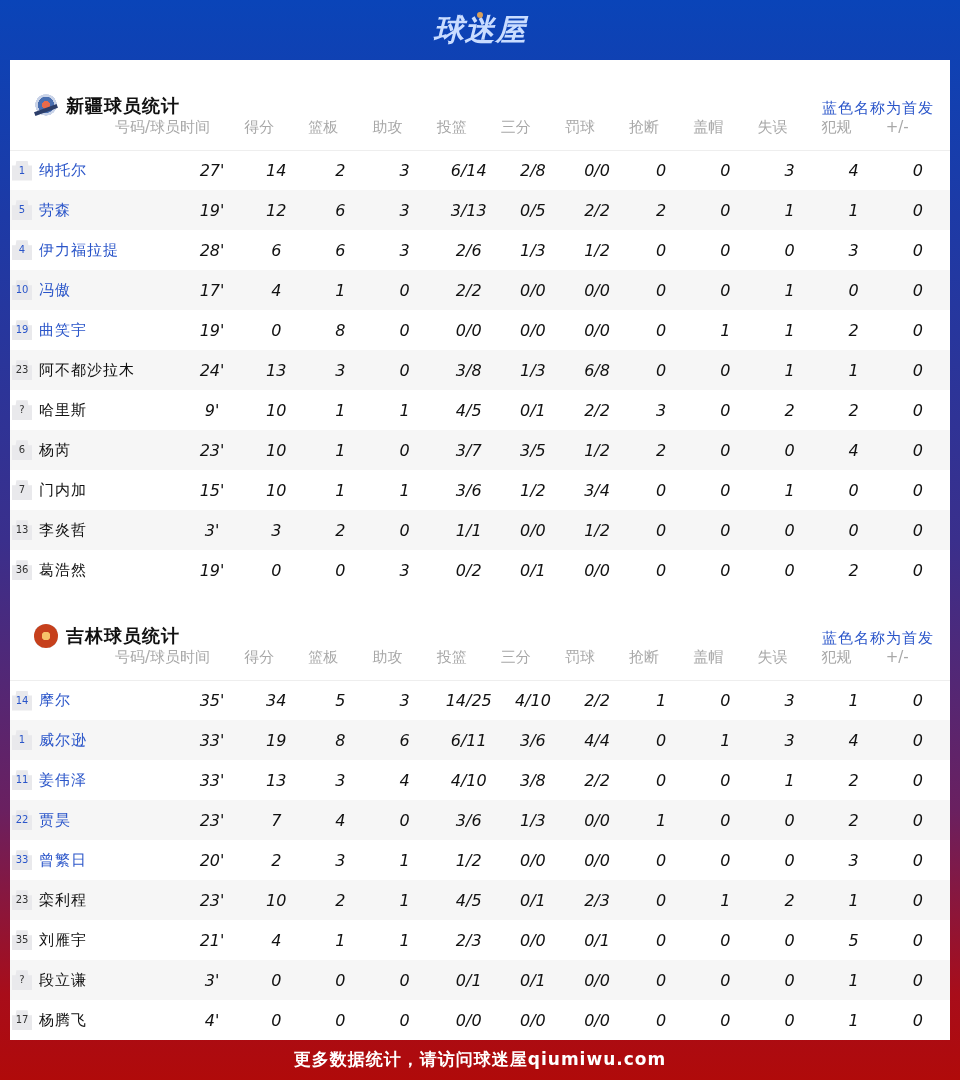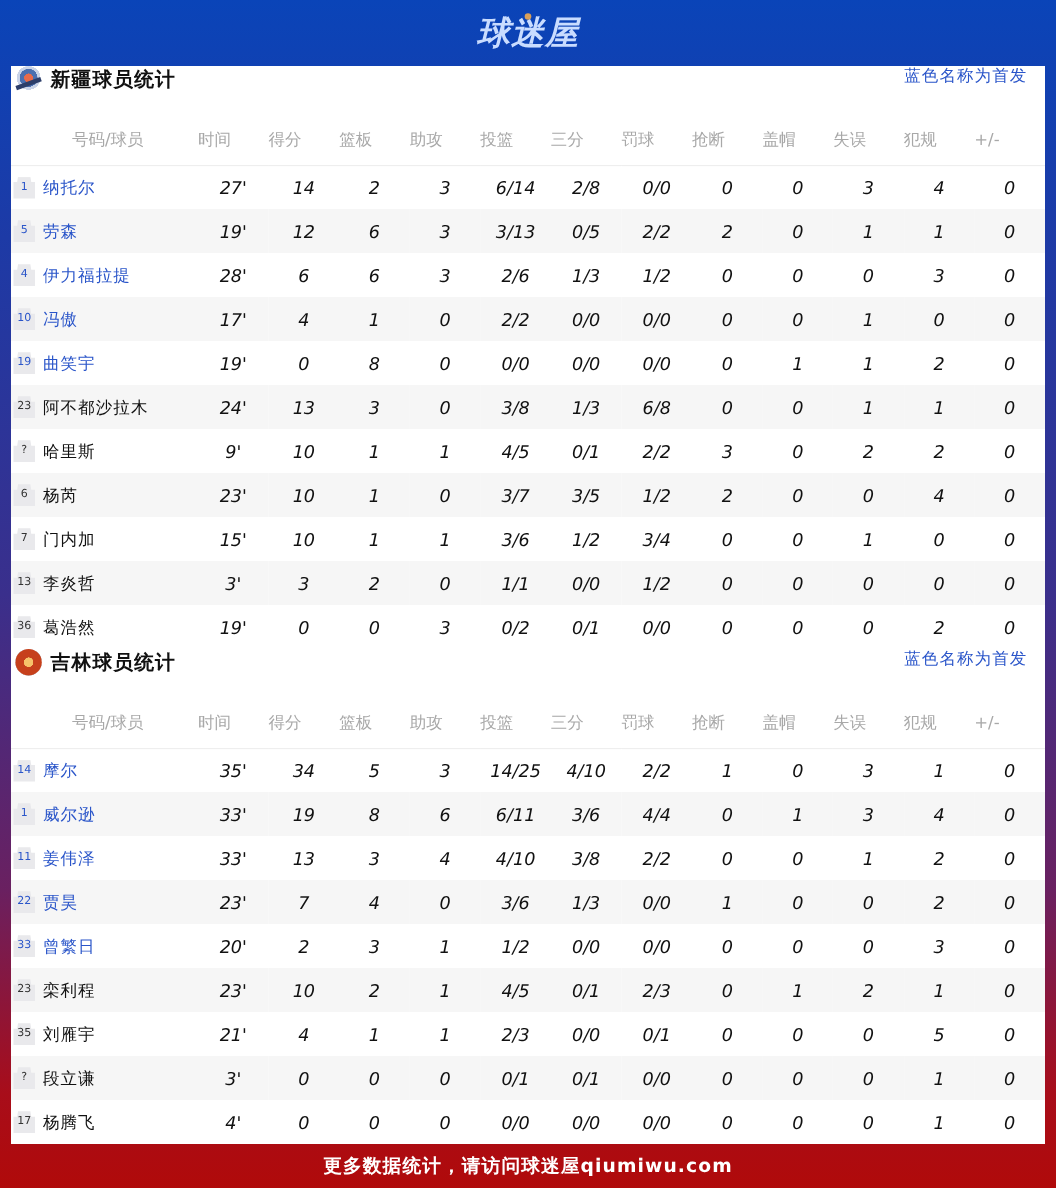--- a/index.html
+++ b/index.html
@@ -21,22 +21,22 @@
   }
   .logo .dot {
     position: absolute; left: 43px; top: 2px; width: 6px; height: 6px;
     border-radius: 50%; background: #d9a05a;
   }
   .card {
     position: absolute; left: 10px; top: 60px; width: 940px; height: 980px;
     background: #ffffff;
   }
   .section-head {
-    height: 58px; display: flex; align-items: flex-start; justify-content: space-between;
-    padding: 0 16px 0 4px;
+    height: 58px; display: flex; align-items: flex-end; justify-content: space-between;
+    padding: 0 16px 0 24px;
     gap: 36px;
   }
   .section-title { display: flex; align-items: center; gap: 8px; }
   .team-logo {
     width: 24px; height: 24px; border-radius: 50%;
     display: inline-block; position: relative;
   }
   .team-logo.xj {
     background: radial-gradient(circle at 50% 45%, #e86a4a 0 22%, #4a6fb0 23% 45%, #c9d3e8 46% 60%, transparent 61%);
   }
@@ -47,21 +47,21 @@
   .team-logo.jl {
     background: radial-gradient(circle at 50% 50%, #f6c36a 0 25%, #c6401c 26% 70%, #7a1a0a 71% 100%);
   }
   .title-text { font-size: 18px; font-weight: bold; color: #111; letter-spacing: 1px; }
   .legend-link { font-size: 15px; color: #2a55c9; letter-spacing: 1px; margin-left: 48px; }
   .stats-table { width: 100%; border-collapse: collapse; table-layout: fixed; }
   .stats-table th {
     height: 32px; font-size: 15px; font-weight: normal; color: #a8a8a8;
     text-align: left; border-bottom: 1px solid #eeeeee; padding-bottom: 6px; vertical-align: top;
   }
-  .stats-table th.player-col { text-align: center; padding-left: 6px; }
+  .stats-table th.player-col { text-align: right; padding-left: 6px; }
   .stats-table td {
     height: 40px; font-size: 16px; text-align: center; color: #111;
     font-family: "DejaVu Sans", sans-serif; font-style: italic;
   }
   .stats-table tr.alt td { background: #f6f6f6; }
   .stats-table td.player-cell { text-align: left; padding-left: 2px; font-style: normal; }
   .jersey {
     display: inline-block; width: 20px; height: 20px; background: #e9e9ec;
     font-size: 10px; color: #333; text-align: center; line-height: 20px;
     vertical-align: middle; margin-right: 7px; font-style: normal;

